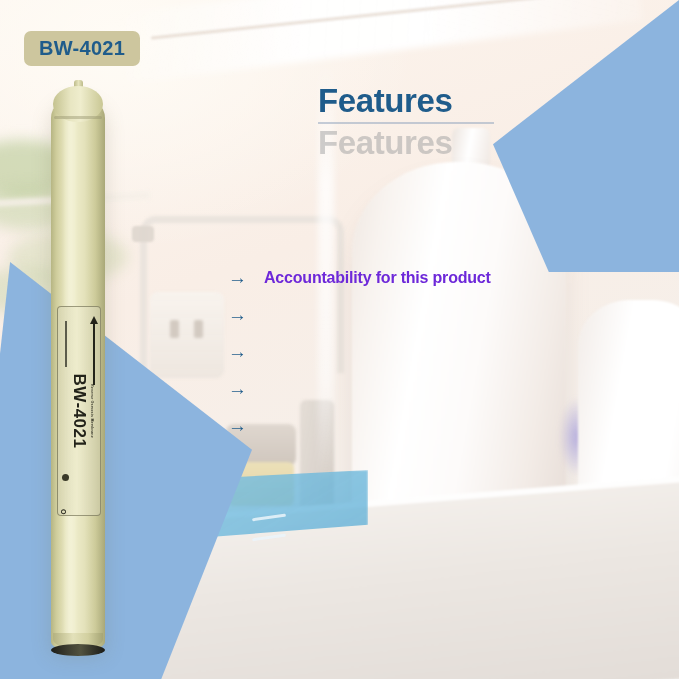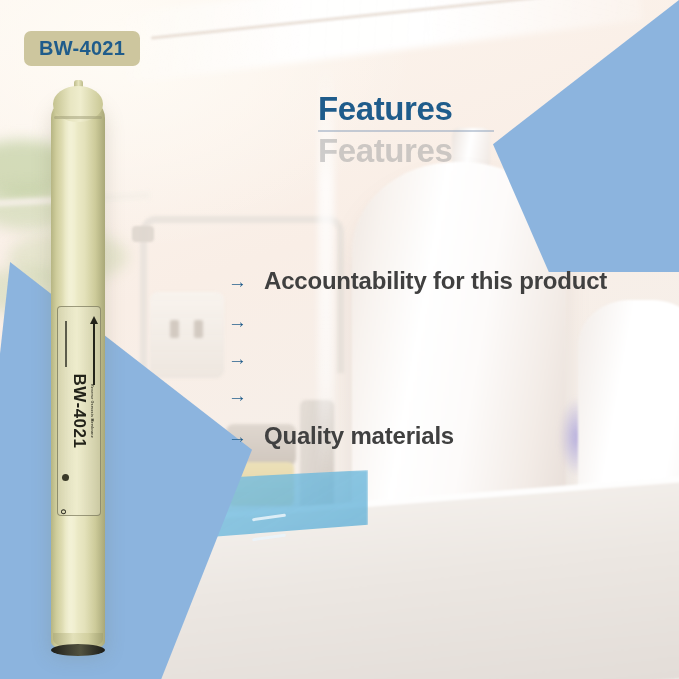--- a/index.html
+++ b/index.html
@@ -396,21 +396,21 @@
     font-size: 20px;
     font-weight: 700;
     letter-spacing: 0.3px;
     line-height: 1;
     font-family: "Liberation Sans", sans-serif;
   }
 
   
   .heading-wrap {
     position: absolute;
-    left: 318px; top: 92px;
+    left: 318px; top: 84px;
     width: 210px;
   }
   .heading {
     font-size: 33px;
     font-weight: 700;
     color: #1f5c8b;
     letter-spacing: -0.4px;
     line-height: 1;
     margin: 0;
   }
@@ -446,23 +446,23 @@
   }
   .feature-arrow {
     flex: 0 0 auto;
     width: 22px;
     font-size: 19px;
     line-height: 1;
     color: #1f5c8b;
     font-weight: 400;
   }
   .feature-text {
-    font-size: 24px;
-    font-weight: 700;
-    color: #404040;
+    font-size: 16px;
+    font-weight: 700;
+    color: #6d28d9;
     letter-spacing: -0.2px;
     line-height: 1.1;
     white-space: nowrap;
   }
 </style>
 </head>
 <body>
 
 <div id="poster">
 
@@ -542,17 +542,16 @@
       <span class="feature-arrow">→</span>
     </li>
     <li class="feature-item">
       <span class="feature-arrow">→</span>
     </li>
     <li class="feature-item">
       <span class="feature-arrow">→</span>
     </li>
     <li class="feature-item">
       <span class="feature-arrow">→</span>
-      <span class="feature-text">Quality materials</span>
     </li>
   </ul>
 
 </div>
 
 </body></html>

